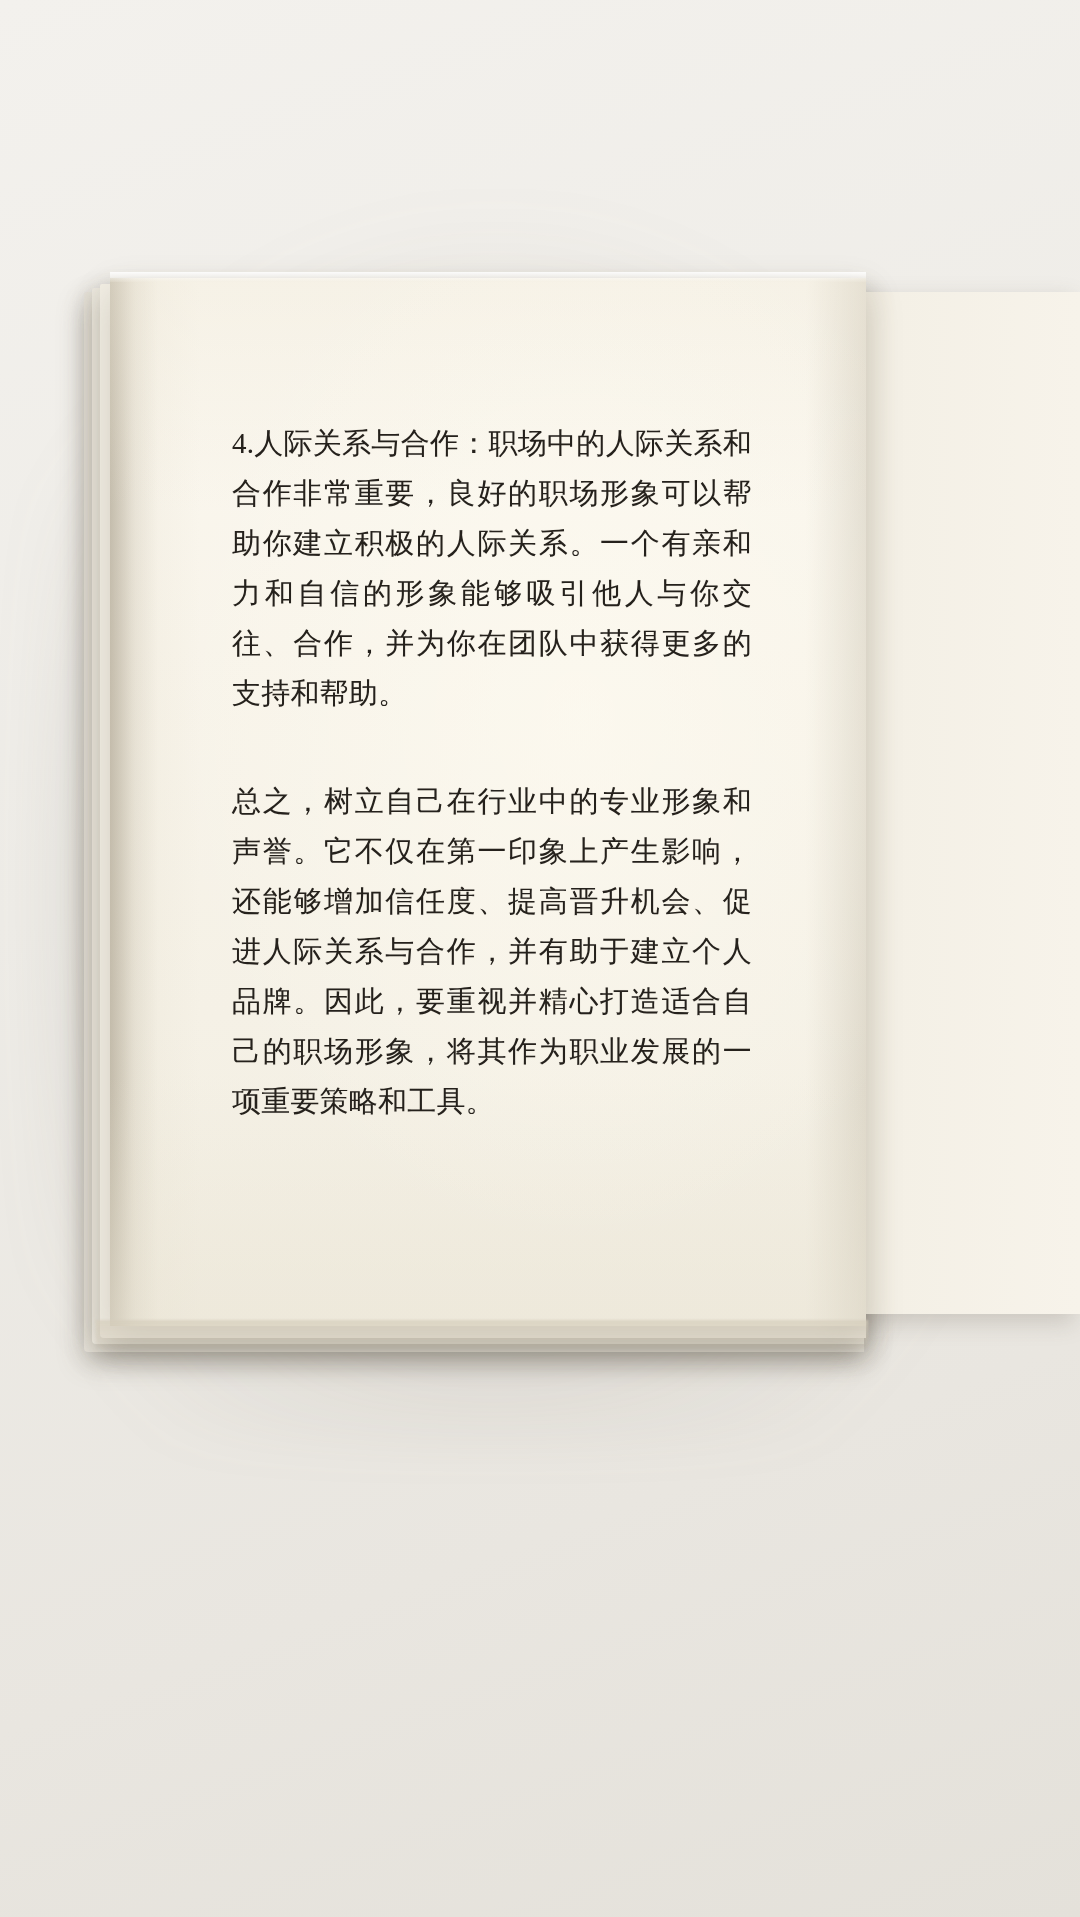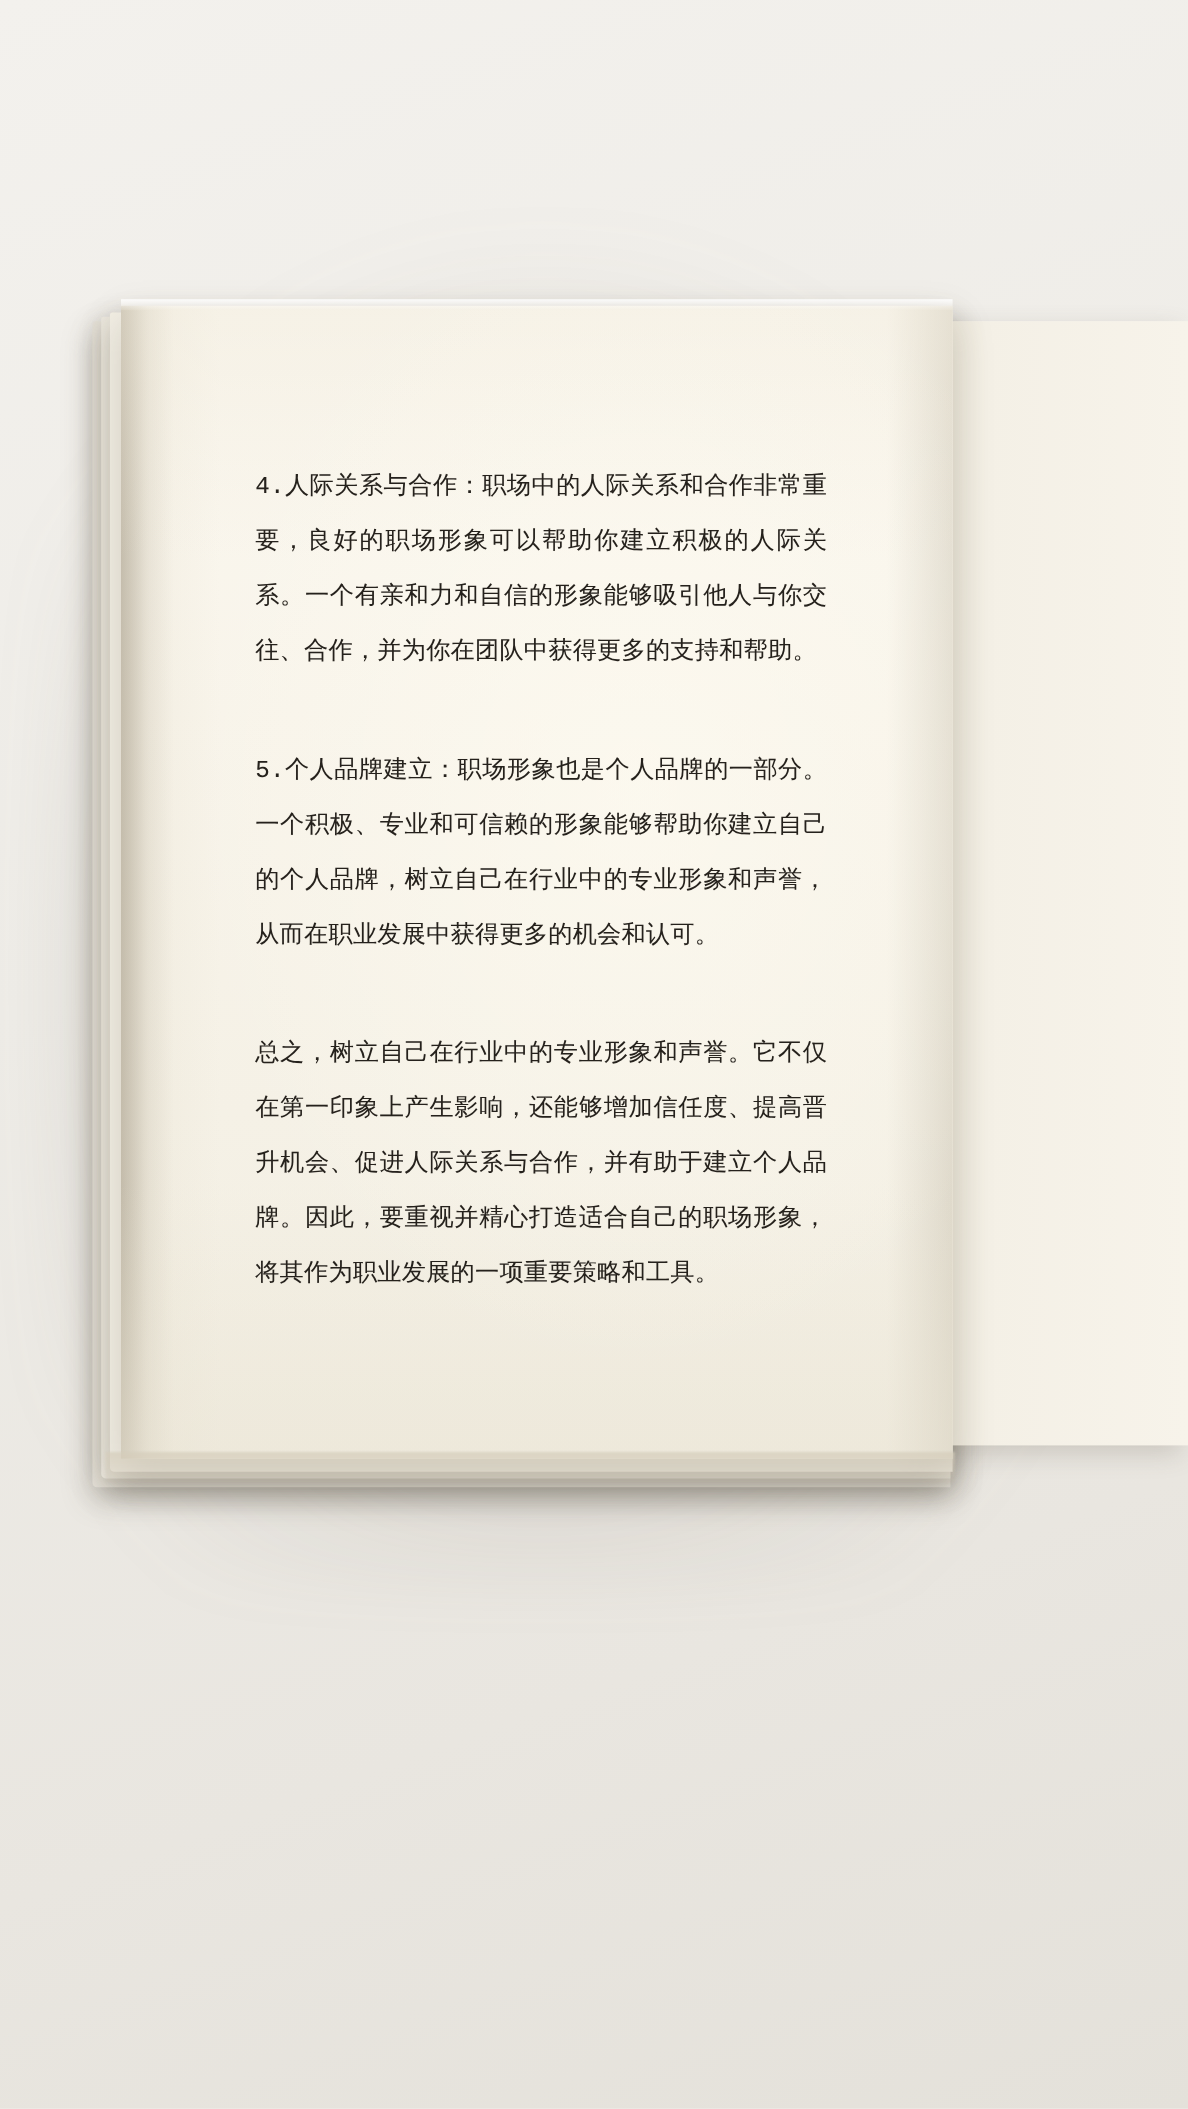--- a/index.html
+++ b/index.html
@@ -116,22 +116,22 @@
 
   .text-column {
     position: absolute;
     left: 232px;
     top: 418px;
     width: 520px;
   }
 
   .para {
     margin: 0 0 46px 0;
-    font-family: Liberation Mono, monospace;
-    font-size: 22px;
+    font-family: Liberation Serif, serif;
+    font-size: 29px;
     line-height: 50px;
     color: #25211c;
     text-align: justify;
     text-justify: inter-ideograph;
     letter-spacing: 0.2px;
     text-shadow: 0 0 1px rgba(40,36,30,0.10);
   }
   .para:last-child { margin-bottom: 0; }
   .para.gap-large { margin-bottom: 58px; }
 
@@ -172,17 +172,16 @@
   </div>
 
   <div class="page"></div>
   <div class="gutter"></div>
   <div class="paper-tone"></div>
   <div class="page-top-edge"></div>
   <div class="page-bottom-edge"></div>
 
   <div class="text-column">
     <p class="para gap-large">4.人际关系与合作：职场中的人际关系和合作非常重要，良好的职场形象可以帮助你建立积极的人际关系。一个有亲和力和自信的形象能够吸引他人与你交往、合作，并为你在团队中获得更多的支持和帮助。</p>
-    <p class="para gap-large">5.个人品牌建立：职场形象也是个人品牌的一部分。一个积极、专业和可信赖的形象能够帮助你建立自己的个人品牌，树立自己在行业中的专业形象和声誉，从而在职业发展中获得更多的机会和认可。</p>
     <p class="para">总之，树立自己在行业中的专业形象和声誉。它不仅在第一印象上产生影响，还能够增加信任度、提高晋升机会、促进人际关系与合作，并有助于建立个人品牌。因此，要重视并精心打造适合自己的职场形象，将其作为职业发展的一项重要策略和工具。</p>
   </div>
 
 </div>
 
 </body></html>

